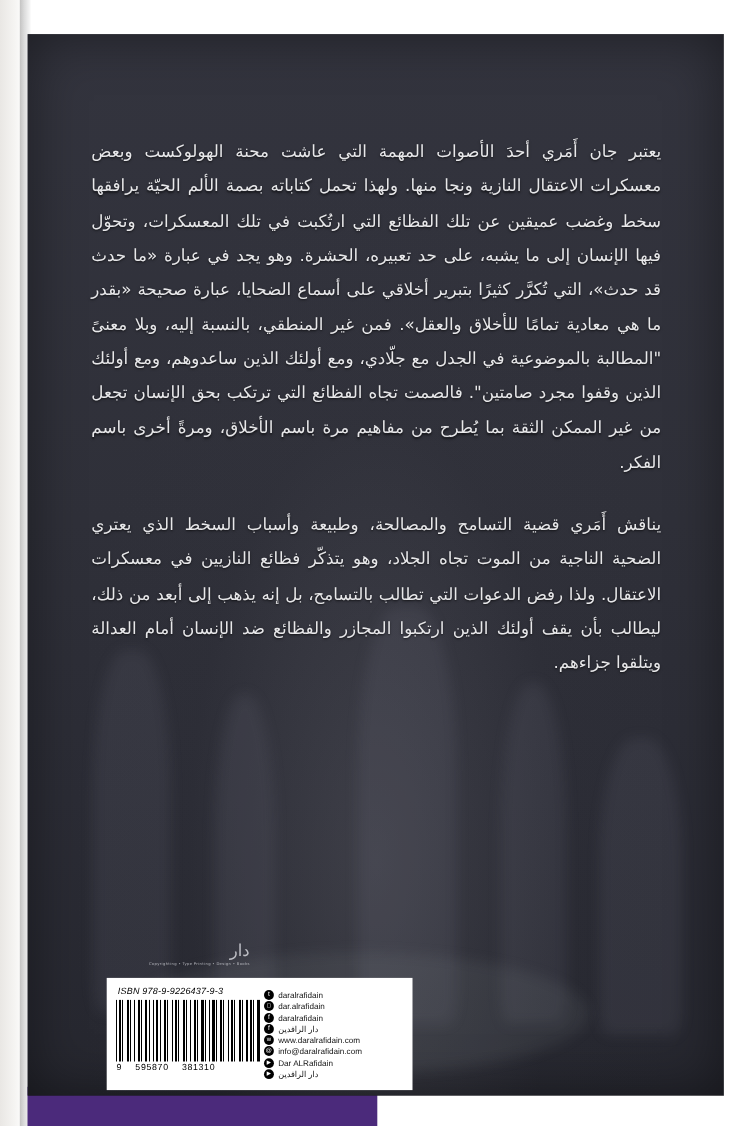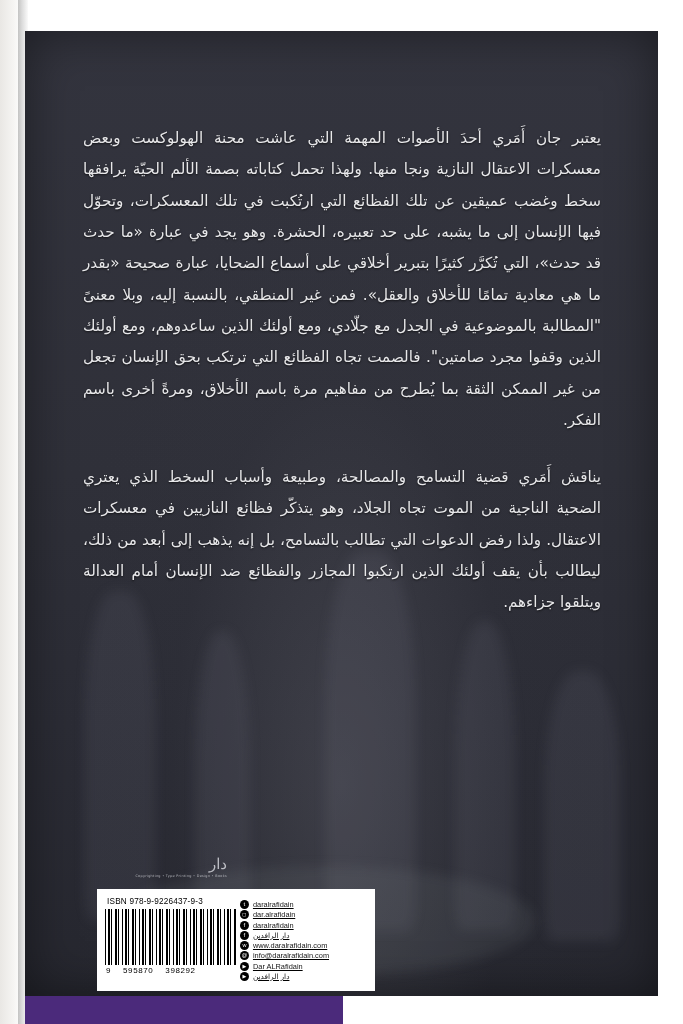--- a/index.html
+++ b/index.html
@@ -137,21 +137,20 @@
   }
 
   .contacts {
     direction: rtl;
     width: 132px;
     display: flex;
     flex-direction: column;
     justify-content: flex-start;
     gap: 1px;
     padding-top: 6px;
-    text-decoration: underline;
   }
   .contact-row {
     display: flex;
     flex-direction: row;
     align-items: center;
     gap: 4px;
     font-size: 7.4px;
     color: #141414;
     font-family: "Liberation Sans", sans-serif;
     line-height: 1.25;
@@ -199,20 +198,21 @@
     direction: ltr;
     padding-left: 2px;
   }
   .isbn-text {
     font-family: "Liberation Sans", sans-serif;
     font-size: 8.2px;
     color: #000;
     margin: 3px 0 3px 2px;
     letter-spacing: 0.2px;
     white-space: nowrap;
+    font-style: italic;
   }
   .barcode {
     width: 132px;
     height: 56px;
     background-image: repeating-linear-gradient(90deg,
       #000 0px, #000 1px, #fff 1px, #fff 3px,
       #000 3px, #000 5px, #fff 5px, #fff 6px,
       #000 6px, #000 7px, #fff 7px, #fff 10px,
       #000 10px, #000 12px, #fff 12px, #fff 13px,
       #000 13px, #000 14px, #fff 14px, #fff 17px);
@@ -293,19 +293,19 @@
 
       <div class="barcode-wrap">
         <div class="isbn-text">
           <span>ISBN</span>
           <span>978-9-9226437-9-3</span>
         </div>
         <div class="barcode"></div>
         <div class="barcode-digits">
           <span>9</span>
           <span>595870</span>
-          <span>398292</span>
+          <span>381310</span>
         </div>
       </div>
 
     </div>
   </div>
 </div>
 
 </body></html>

